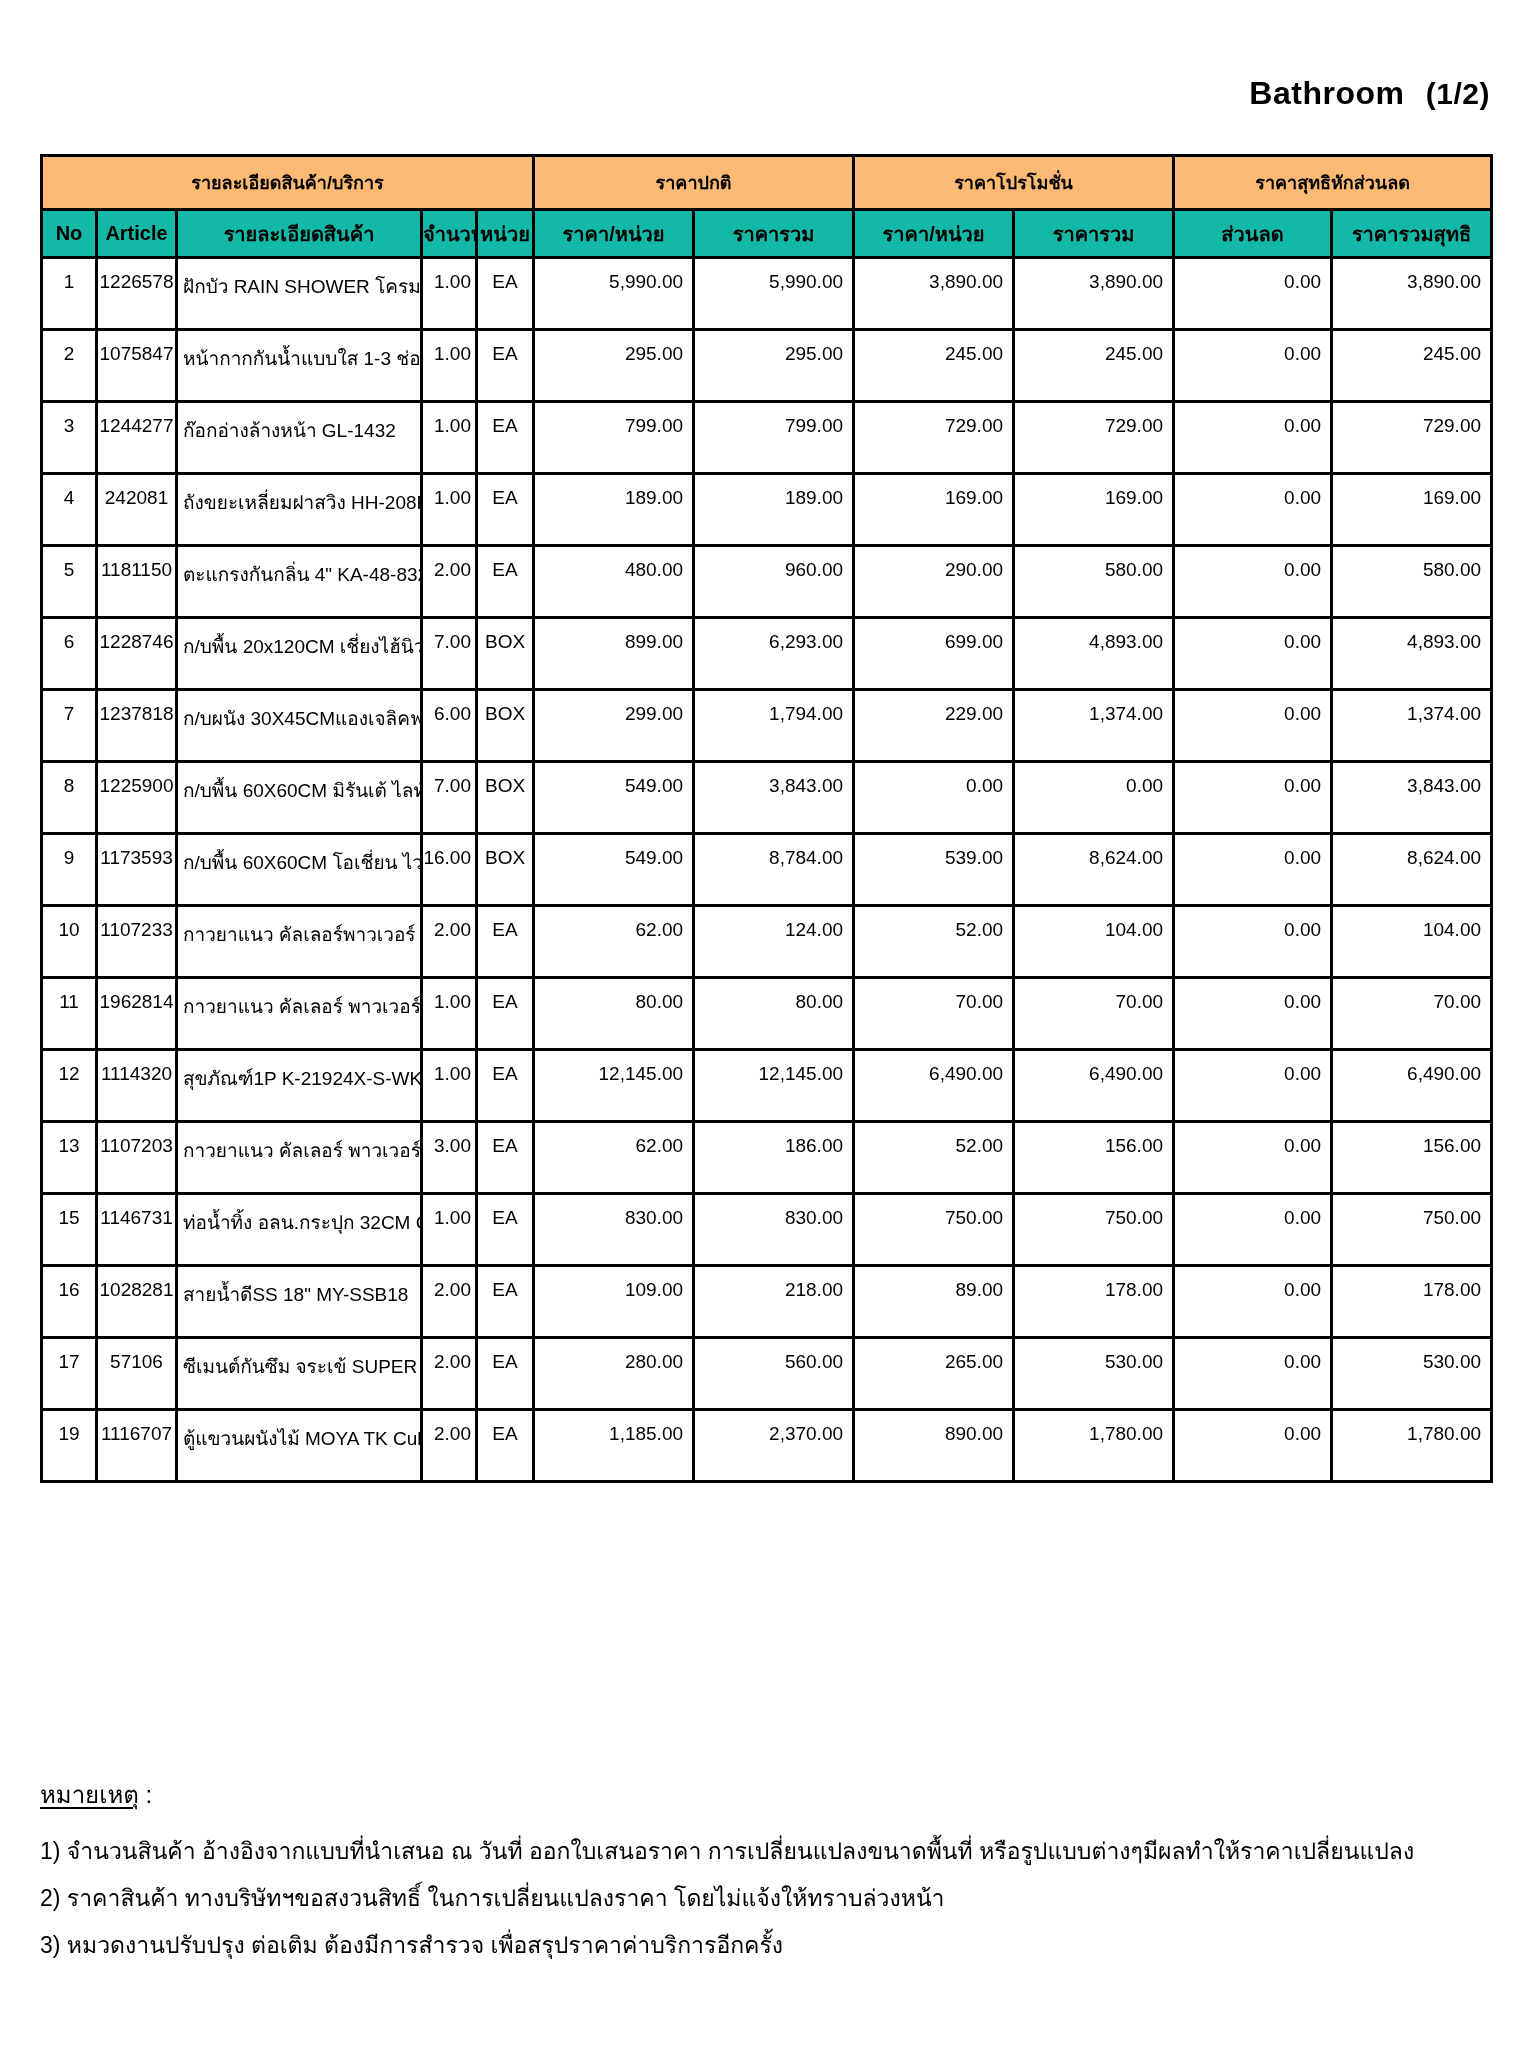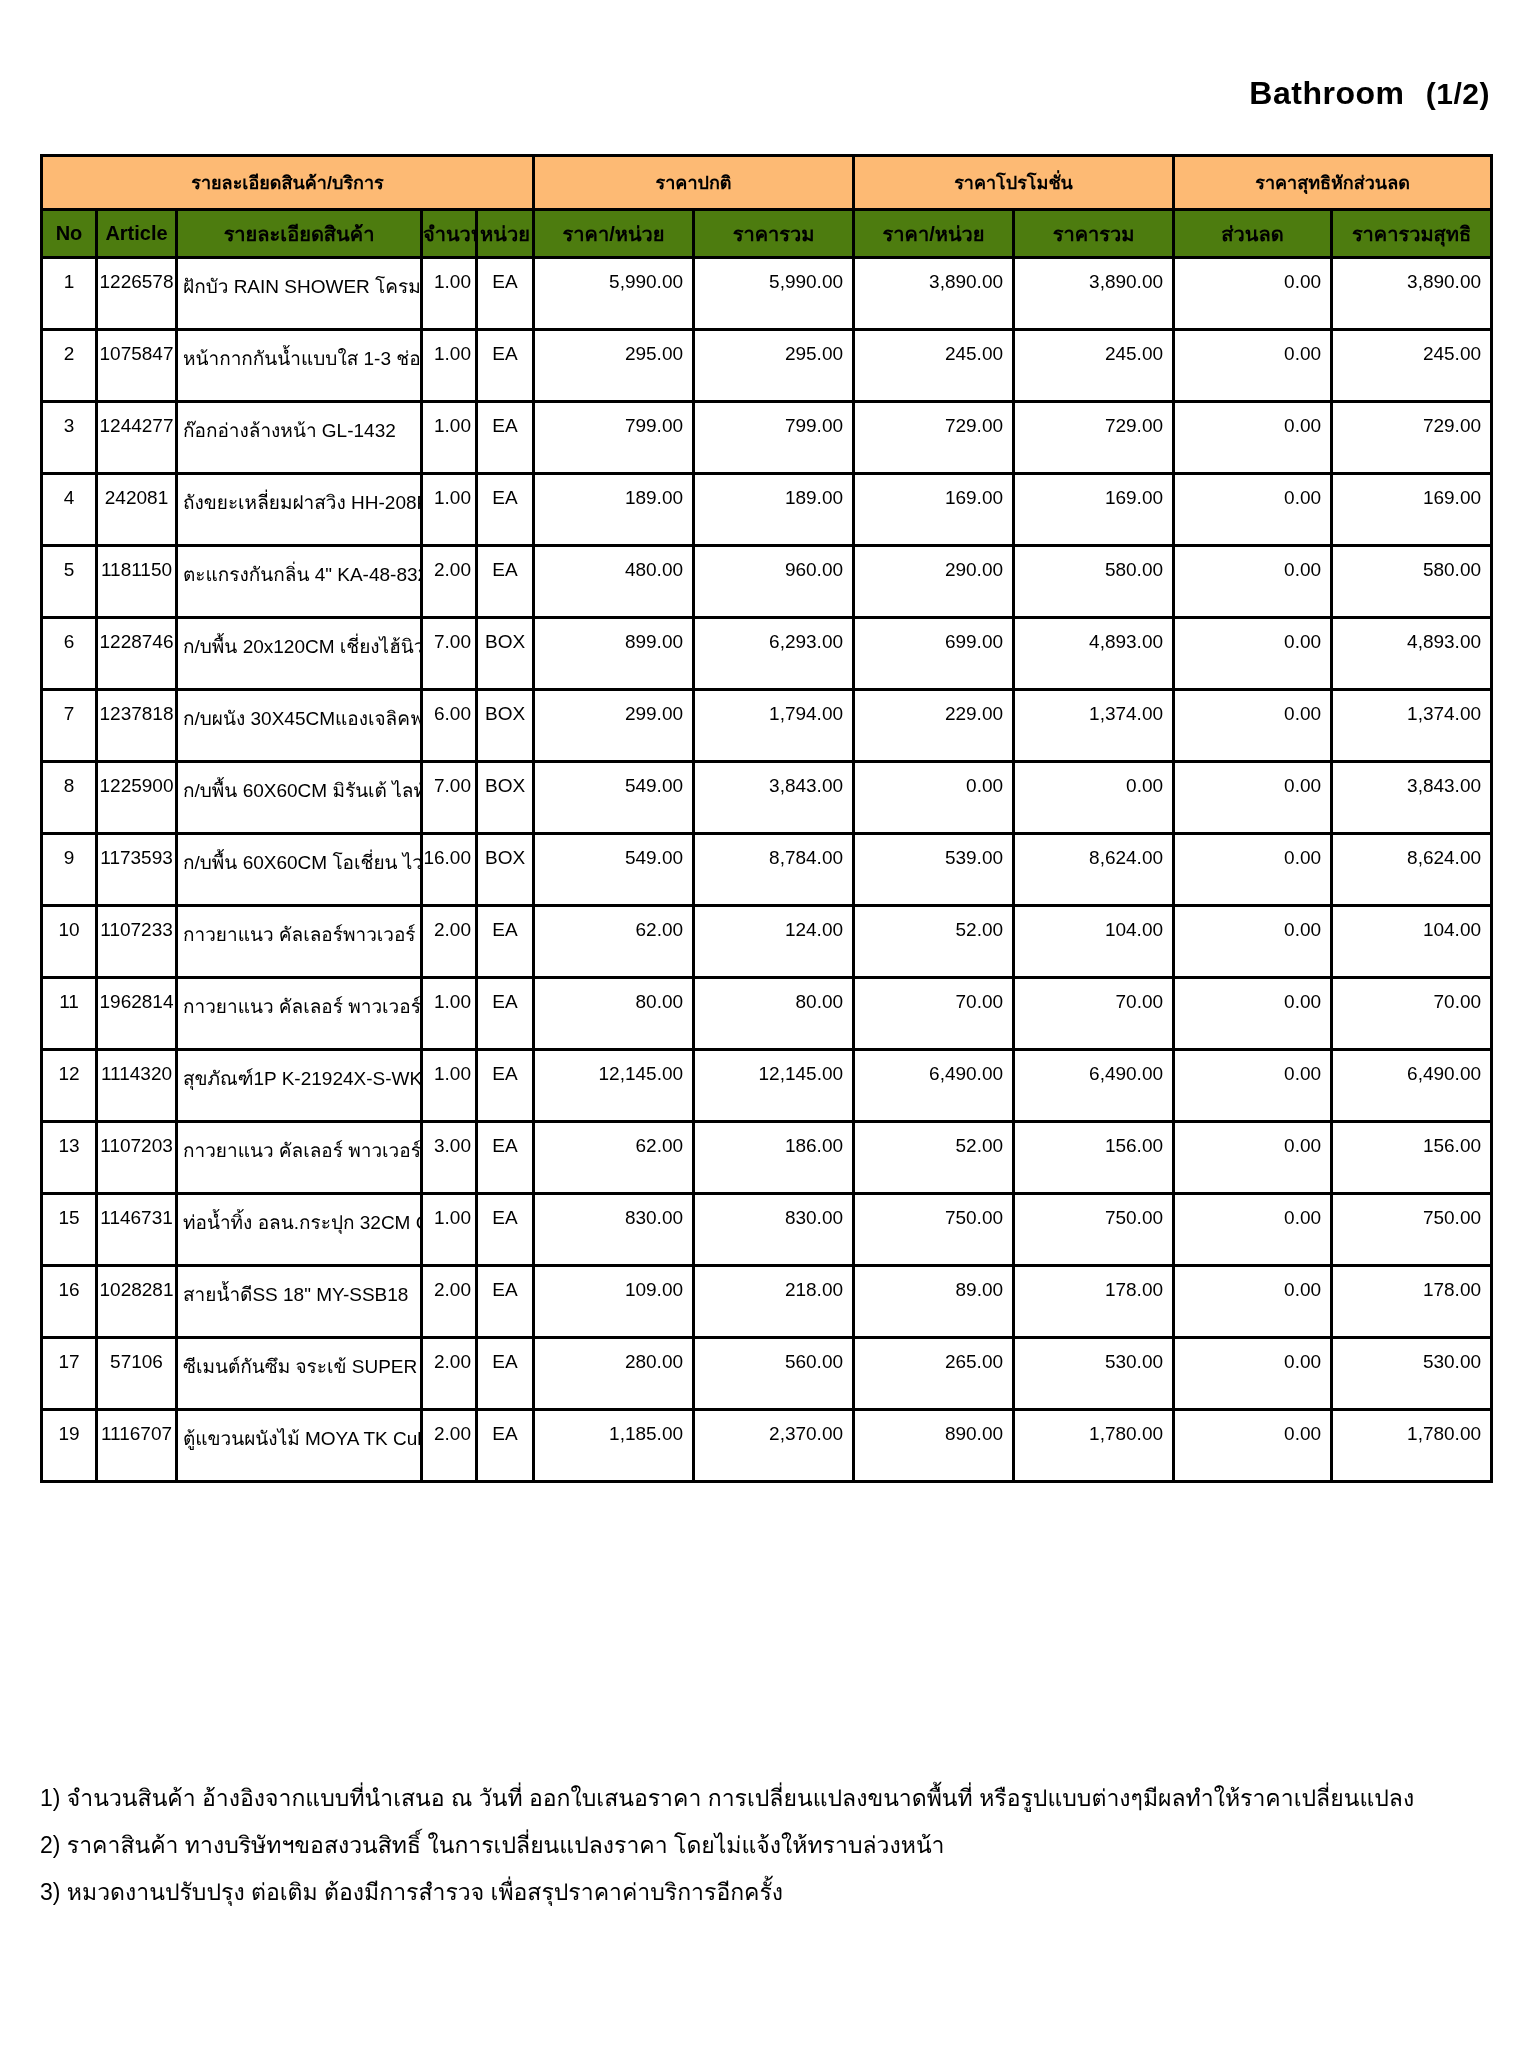--- a/index.html
+++ b/index.html
@@ -32,21 +32,21 @@
   }
   .quote-table thead tr.group-row th {
     background: #fdba74;
     height: 54px;
     font-size: 18px;
     font-weight: bold;
     text-align: center;
     vertical-align: middle;
   }
   .quote-table thead tr.col-row th {
-    background: #4d7c0f;
+    background: #14b8a6;
     height: 48px;
     font-size: 20px;
     font-weight: bold;
     text-align: center;
     vertical-align: middle;
   }
   .quote-table tbody tr { height: 72px; }
   .quote-table tbody td {
     font-size: 19px;
     vertical-align: top;
@@ -336,16 +336,20 @@
         <td class="col-money">2,370.00</td>
         <td class="col-money">890.00</td>
         <td class="col-money">1,780.00</td>
         <td class="col-money">0.00</td>
         <td class="col-money">1,780.00</td>
       </tr>
     </tbody>
 </table>
 
 <div class="notes">
+  <div class="notes-header">
+    <span class="u">หมายเหตุ</span>
+    <span>:</span>
+  </div>
   <div class="note-line">1) จำนวนสินค้า อ้างอิงจากแบบที่นำเสนอ ณ วันที่ ออกใบเสนอราคา การเปลี่ยนแปลงขนาดพื้นที่ หรือรูปแบบต่างๆมีผลทำให้ราคาเปลี่ยนแปลง</div>
   <div class="note-line">2) ราคาสินค้า ทางบริษัทฯขอสงวนสิทธิ์ ในการเปลี่ยนแปลงราคา โดยไม่แจ้งให้ทราบล่วงหน้า</div>
   <div class="note-line">3) หมวดงานปรับปรุง ต่อเติม ต้องมีการสำรวจ เพื่อสรุปราคาค่าบริการอีกครั้ง</div>
 </div>
 
 </body></html>

